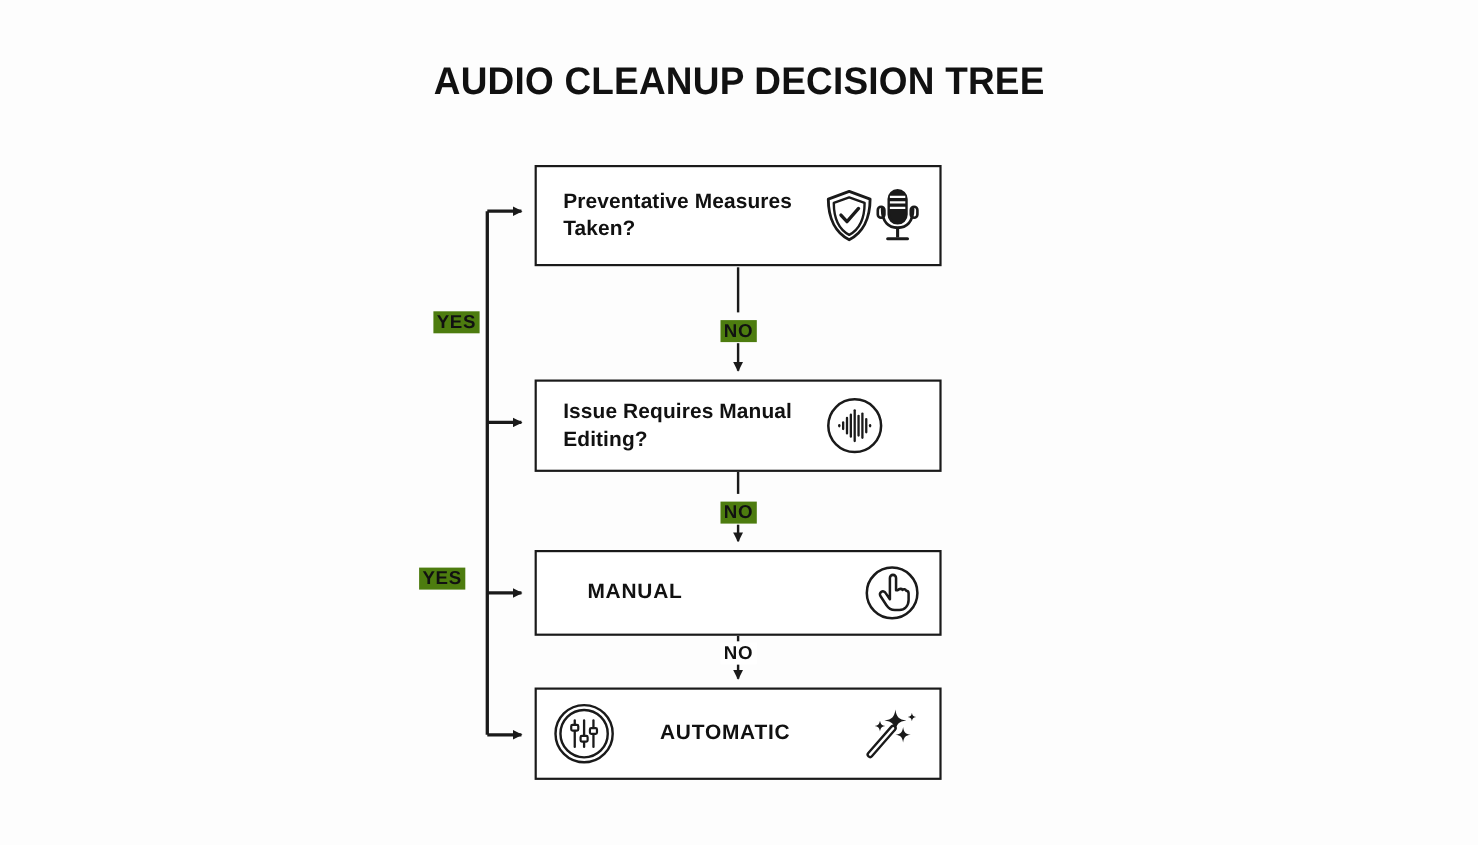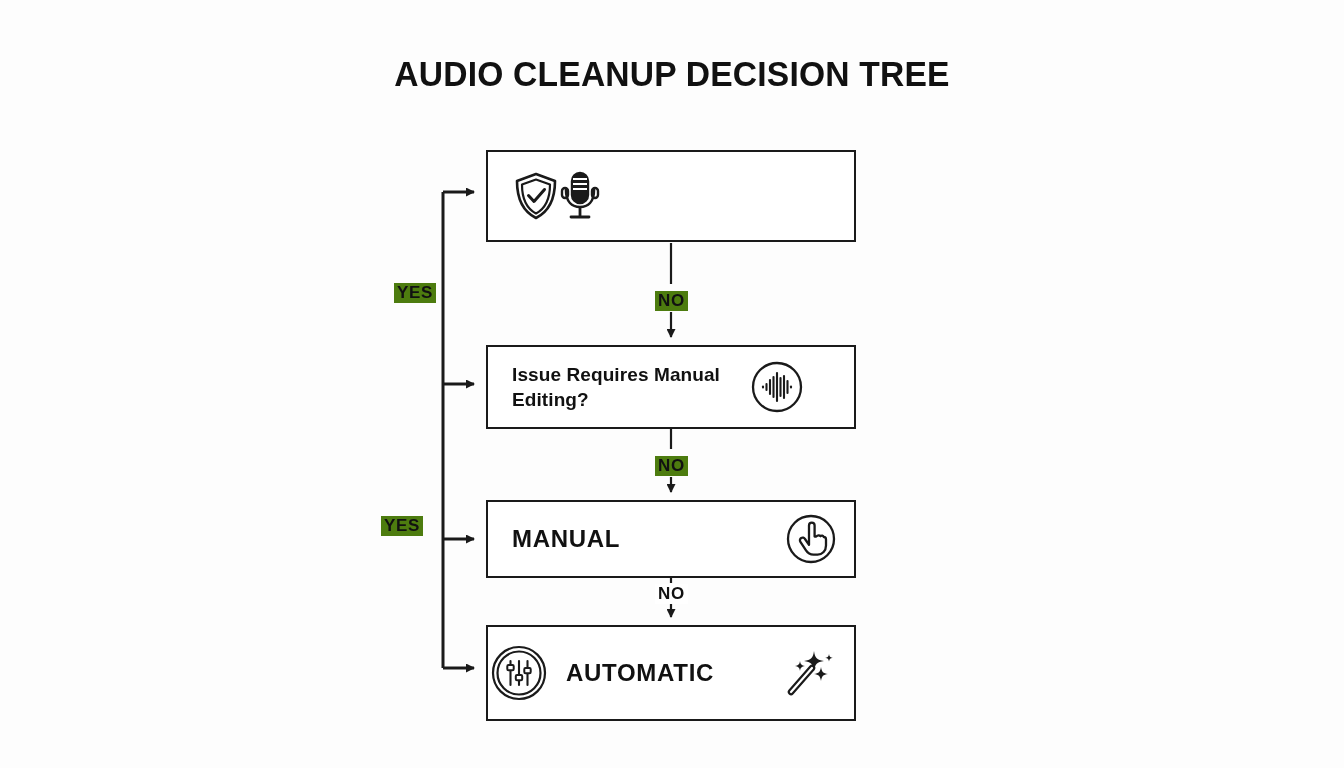--- a/index.html
+++ b/index.html
@@ -52,38 +52,39 @@
     box-sizing: border-box;
     border: 2px solid #1a1a1a;
     background: #ffffff;
     display: flex;
     align-items: center;
     padding: 0 16px 0 24px;
   }
   .node.q1 { top: 150px; height: 92px; }
   .node.q2 { top: 345px; height: 84px; }
   .node.r1 { top: 500px; height: 78px; }
-  .node.r2 { top: 625px; height: 96px; padding-left: 2px; }
+  .node.r2 { top: 625px; height: 84px; padding-left: 14px; }
 
   .node-label {
     flex: 1 1 auto;
     font-size: 19px;
     font-weight: 700;
     line-height: 1.32;
     color: #111111;
     letter-spacing: 0.1px;
   }
   .node.q1 .node-label,
   .node.q2 .node-label {
     max-width: 238px;
   }
   .node.r1 .node-label,
   .node.r2 .node-label {
-    font-size: 24px;
+    font-size: 19px;
     letter-spacing: 0.7px;
+    margin-left: 22px;
   }
   .node.r2 .node-label {
     padding-left: 18px;
   }
 
   .icon-slot {
     flex: 0 0 auto;
     display: flex;
     align-items: center;
     justify-content: center;
@@ -161,20 +162,21 @@
         <path d="M671,427 L671,449" stroke="#1a1a1a" stroke-width="2.2" fill="none"></path>
         <path d="M671,477 L671,492" stroke="#1a1a1a" stroke-width="2.2" fill="none" marker-end="url(#arrD)"></path>
       </g>
       <g>
         <path d="M671,578 L671,583" stroke="#1a1a1a" stroke-width="2.2" fill="none"></path>
         <path d="M671,604 L671,617" stroke="#1a1a1a" stroke-width="2.2" fill="none" marker-end="url(#arrD)"></path>
       </g>
     </svg>
 
     <div class="node q1">
+      <div class="node-label">Preventative Measures Taken?</div>
 
       <div class="icon-slot">
 
         <svg width="48" height="50" viewBox="0 0 48 50">
           <path d="M24 3 L43 10 C43 28 36 41 24 47 C12 41 5 28 5 10 Z" fill="none" stroke="#1a1a1a" stroke-width="2.6" stroke-linejoin="round"></path>
           <path d="M24 8.5 L38 13.5 C38 28 32.5 38 24 42.5 C15.5 38 10 28 10 13.5 Z" fill="none" stroke="#1a1a1a" stroke-width="2.2" stroke-linejoin="round"></path>
           <path d="M16.5 24.5 L22 30.5 L32.5 18.5" fill="none" stroke="#1a1a1a" stroke-width="3" stroke-linecap="round" stroke-linejoin="round"></path>
         </svg>
 
         <svg width="44" height="52" viewBox="0 0 44 52" style="margin-left:-2px;">

